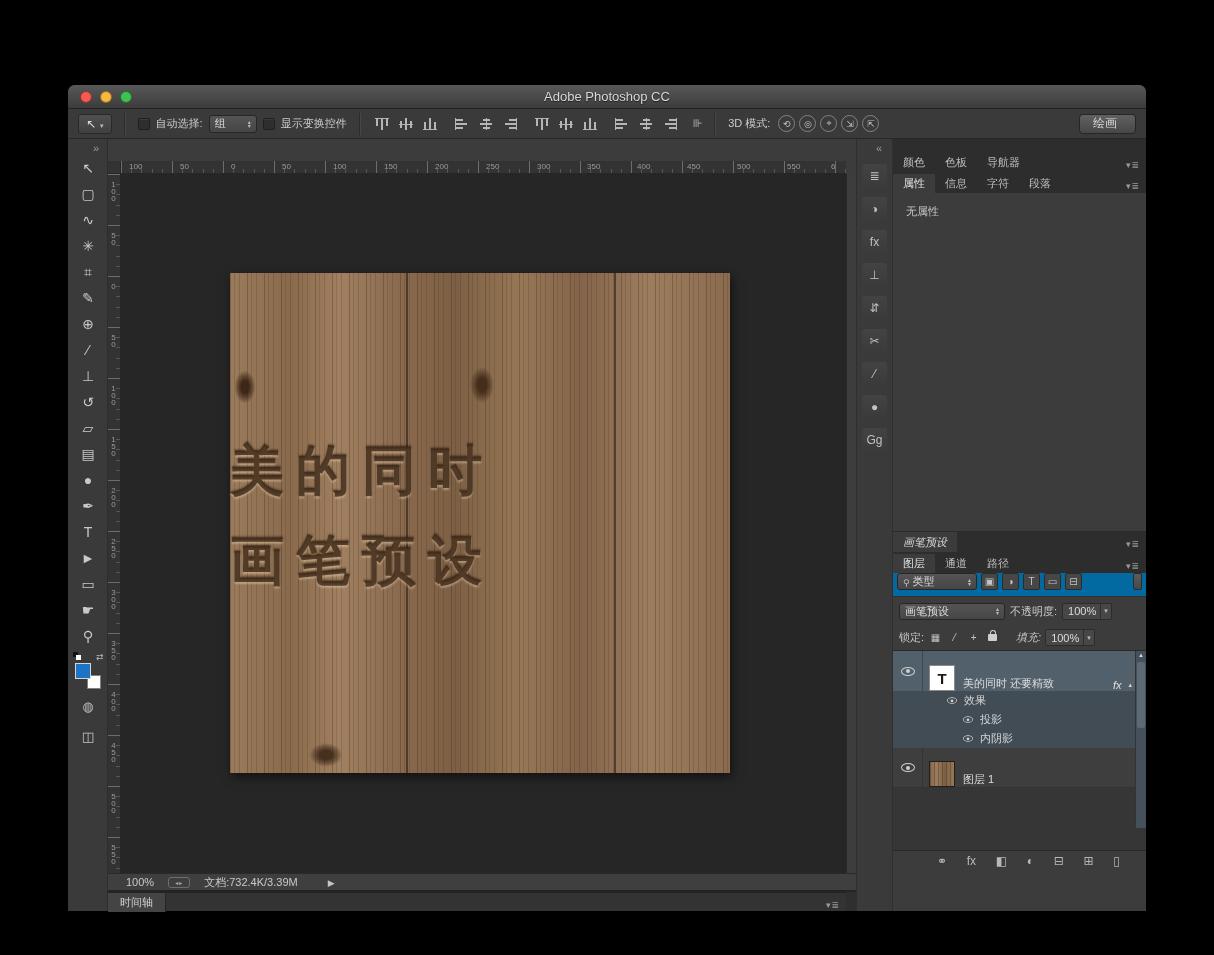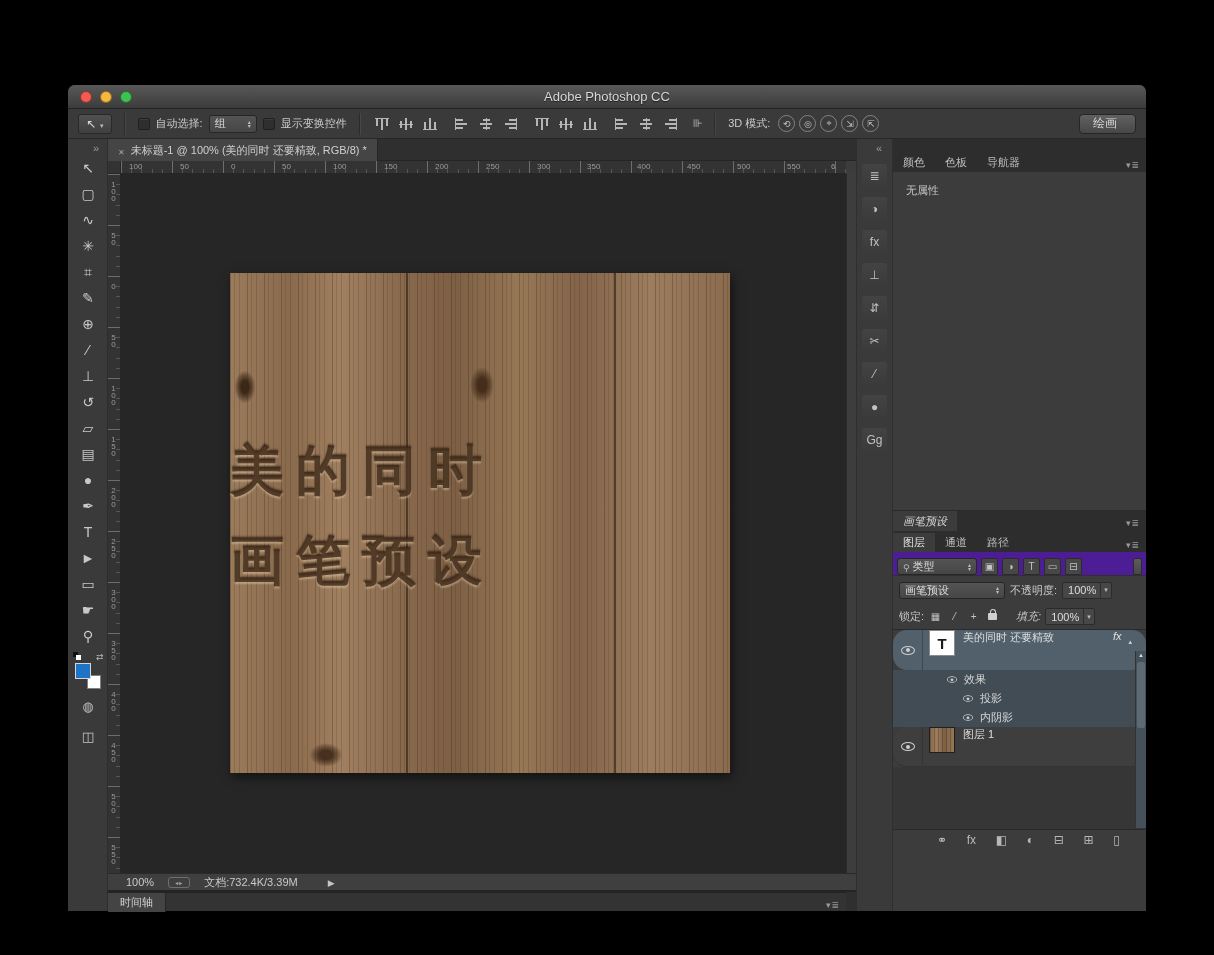--- a/index.html
+++ b/index.html
@@ -124,38 +124,38 @@
   .ptab { height:19px; line-height:19px; padding:0 10px; font-size:11px; color:#bdbdbd; }
   .ptab.on { background:#3c3c3c; color:#e2e2e2; }
   .pmenu { margin-left:auto; height:19px; line-height:19px; padding-right:6px; }
   .pmenu::before { content:"▾≣"; font-size:9px; color:#9a9a9a; letter-spacing:1px; }
   .propsbody { height:339px; background:#3c3c3c; border-bottom:1px solid #2a2a2a; }
   .noprops { padding:11px 13px; font-size:11px; color:#c6c6c6; }
   .brushhdr { height:20px; background:#2d2d2d; display:flex; align-items:flex-end; }
   .brushhdr .ptab { height:20px; line-height:20px; background:#3c3c3c; color:#d5d5d5;font-style:italic; }
   .brushhdr .pmenu { height:20px; line-height:20px; }
 
-  .filterrow { height:24px; display:flex; align-items:flex-end; gap:4px; padding:0 4px; background:#4c1d95; border-bottom:1px solid #303030; }
+  .filterrow { height:24px; display:flex; align-items:flex-start; gap:4px; padding:0 4px; background:#0369a1; border-bottom:1px solid #303030; }
   .dd-filter { width:80px; height:17px; }
   .mag::before { content:"⚲"; font-size:9px; color:#bbb; margin-right:3px; }
   .fico { width:17px; height:17px; background:#474747; border:1px solid #2b2b2b; border-radius:2px; display:inline-flex; align-items:center; justify-content:center;
     font-size:10px; color:#c5c5c5; }
   .fswitch { width:9px; height:17px; background:linear-gradient(#5c5c5c,#484848); border:1px solid #2b2b2b; border-radius:2px; margin-left:auto; }
 
   .blendrow { height:28px; display:flex; align-items:center; gap:5px; padding:0 6px; background:#3c3c3c; }
   .dd-blend { width:106px; height:17px; }
   .vbox { display:flex; align-items:center; height:17px; padding:0 0 0 5px; background:#474747; border:1px solid #2b2b2b; border-radius:2px; font-size:11px; color:#ddd; }
   .vbox .varrow { margin-left:4px; align-self:stretch; display:flex; align-items:center; padding:0 3px; border-left:1px solid #2e2e2e; }
   .vbox .varrow::before { content:"▾"; font-size:7px; color:#bbb; }
   .plabel { font-size:11px; color:#c8c8c8; white-space:nowrap; }
 
   .lockrow { height:26px; display:flex; align-items:center; gap:4px; padding:0 6px; background:#3c3c3c; border-bottom:1px solid #2a2a2a; }
   .lico { width:15px; height:15px; display:inline-flex; align-items:center; justify-content:center; font-size:10px; color:#c5c5c5; }
 
-  .lrow { display:flex; align-items:flex-start; height:40px; background:#3e3e3e; border-bottom:1px solid #333; padding-right:22px;border-radius:14px; }
+  .lrow { display:flex; align-items:flex-end; height:40px; background:#3e3e3e; border-bottom:1px solid #333; padding-right:22px; }
   .lrow.sel { background:#51606b; border-bottom:none; padding-right:14px; }
   .eyec { width:30px; align-self:stretch; display:flex; align-items:center; justify-content:center; border-right:1px solid #343434; }
   .sel .eyec { border-right-color:rgba(0,0,0,.25); }
   .eye { display:inline-block; width:14px; height:9px; border:1px solid #cfcfcf; border-radius:50%; position:relative; }
   .eye::after { content:""; position:absolute; left:4px; top:1.5px; width:4px; height:4px; background:#cfcfcf; border-radius:50%; }
   .thumb { width:26px; height:26px; margin:0 8px 0 6px; border:1px solid #1f1f1f; flex:none; }
   .thumb-t { background:#fff; border-color:#8a8a8a; display:flex; align-items:center; justify-content:center; }
   .thumb-t::before { content:"T"; font-weight:bold; font-size:15px; color:#1a1a1a; }
   .thumb-wood { background-image:repeating-linear-gradient(90deg, rgba(50,31,18,.3) 0 1px, transparent 1px 4px),
     linear-gradient(90deg,#8a6a4c,#9c7d5e 30%,#7d5f44 60%,#967856); }
@@ -260,26 +260,20 @@
     <div class="fgbgwrap">
       <span class="swap-icon"></span>
       <span class="mini-default"></span>
       <span class="sw-bg"></span>
       <span class="sw-fg"></span>
     </div>
     <span class="qmask"></span>
     <span class="smode"></span>
   </div>
 
-  <div class="doctabbar">
-    <span class="doctab">
-      <span class="tabx"></span>
-      <span class="doctab-label">未标题-1 @ 100% (美的同时 还要精致, RGB/8) *</span>
-    </span>
-  </div>
 
   <div class="rcorner"></div>
   <div class="ruler-h">
       <span style="left: 8px;">100</span>
       <span style="left: 59px;">50</span>
       <span style="left: 110px;">0</span>
       <span style="left: 161px;">50</span>
       <span style="left: 212px;">100</span>
       <span style="left: 263px;">150</span>
       <span style="left: 314px;">200</span>
@@ -348,20 +342,27 @@
       </div>
   </div>
 
   <div class="panels">
     <div class="ptabsA">
       <span class="ptab">颜色</span>
       <span class="ptab">色板</span>
       <span class="ptab">导航器</span>
       <span class="pmenu"></span>
     </div>
+    <div class="ptabsB">
+      <span class="ptab on">属性</span>
+      <span class="ptab">信息</span>
+      <span class="ptab">字符</span>
+      <span class="ptab">段落</span>
+      <span class="pmenu"></span>
+    </div>
     <div class="propsbody">
       <div class="noprops">无属性</div>
     </div>
     <div class="brushhdr">
       <span class="ptab">画笔预设</span>
       <span class="pmenu"></span>
     </div>
     <div class="ptabsL">
       <span class="ptab on">图层</span>
       <span class="ptab">通道</span>

